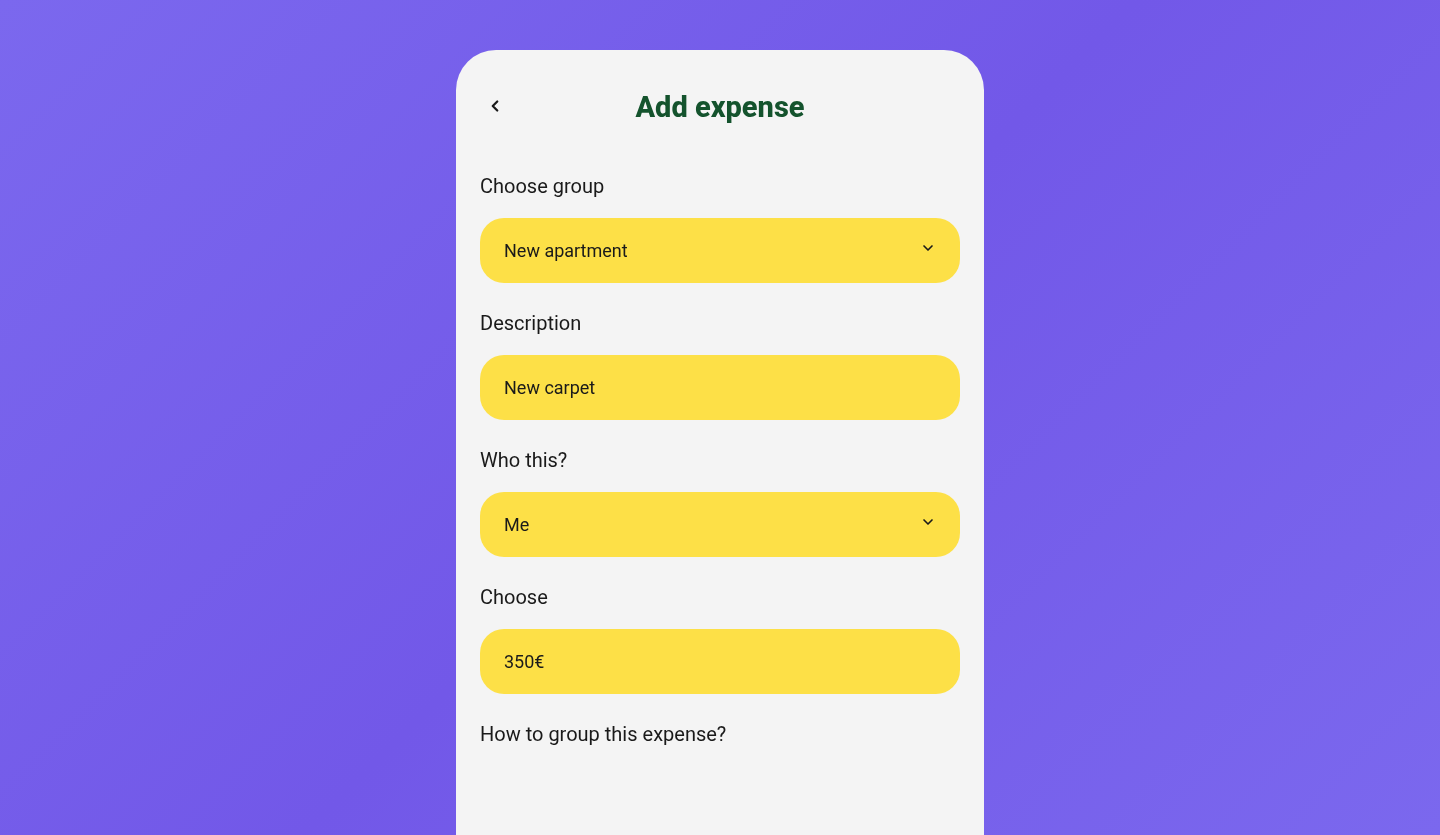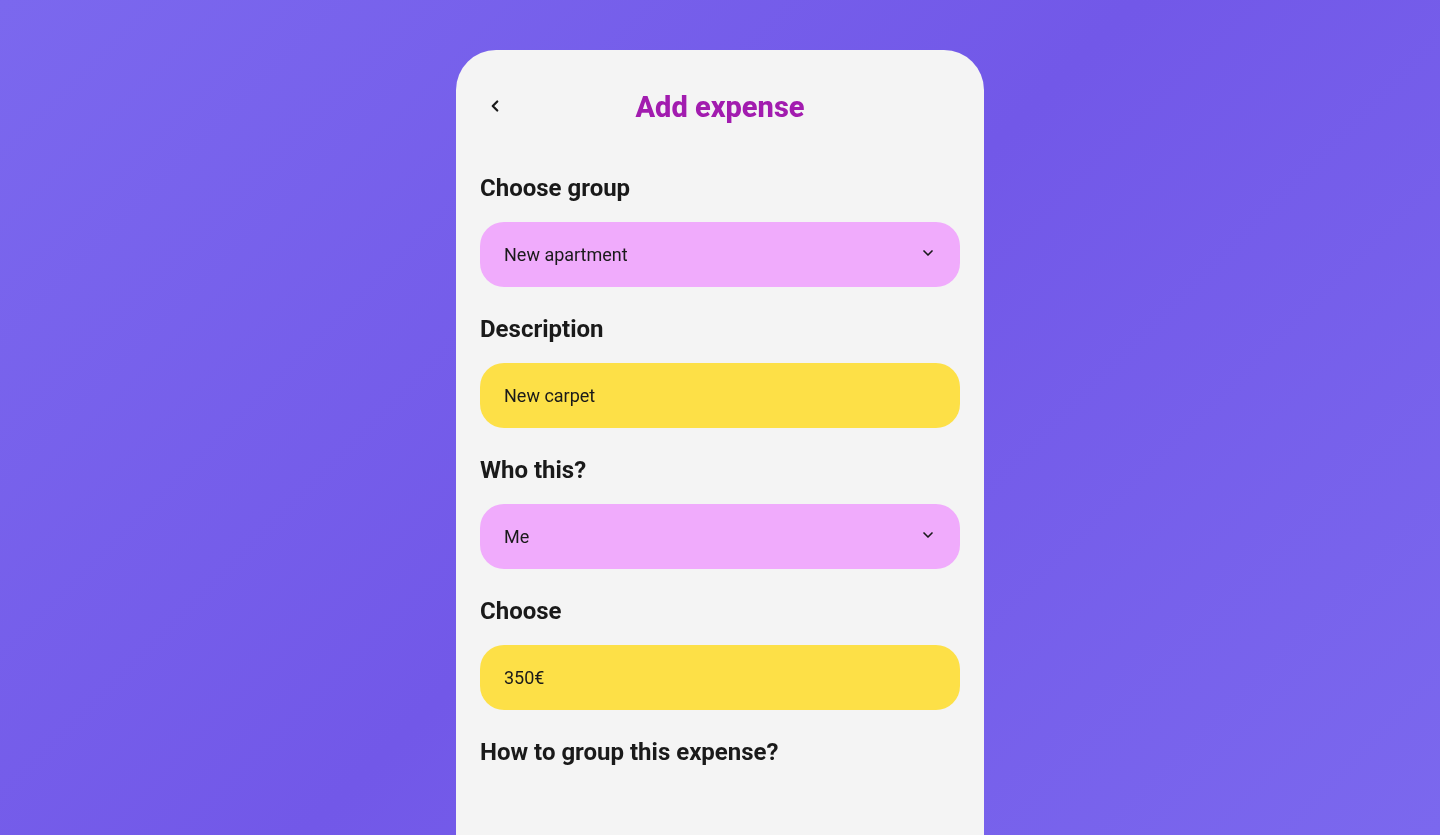--- a/index.html
+++ b/index.html
@@ -50,41 +50,41 @@
     }
     
     .back-button svg {
       width: 18px;
       height: 18px;
     }
     
     .page-title {
       font-size: 29px;
       font-weight: 800;
-      color: #a21caf;
+      color: #14532d;
       text-align: center;
     }
     
     .form-section {
       margin-bottom: 28px;
     }
     
     .section-label {
-      font-size: 24px;
-      font-weight: 700;
+      font-size: 20px;
+      font-weight: 400;
       color: #1a1a1a;
       margin-bottom: 20px;
     }
     
     .select-field {
-      background: #f0abfc;
+      background: #fde047;
       border-radius: 24px;
       padding: 22px 24px;
       display: flex;
-      align-items: flex-end;
+      align-items: flex-start;
       justify-content: space-between;
       cursor: pointer;
     }
     
     .select-value {
       font-size: 18px;
       font-weight: 400;
       color: #1a1a1a;
     }
     

